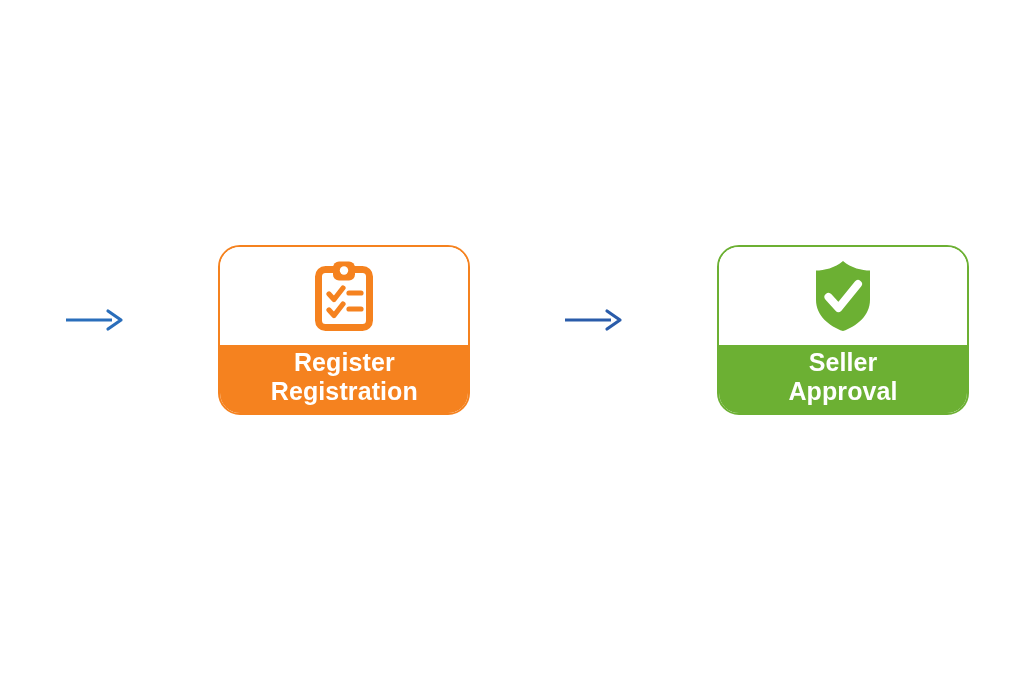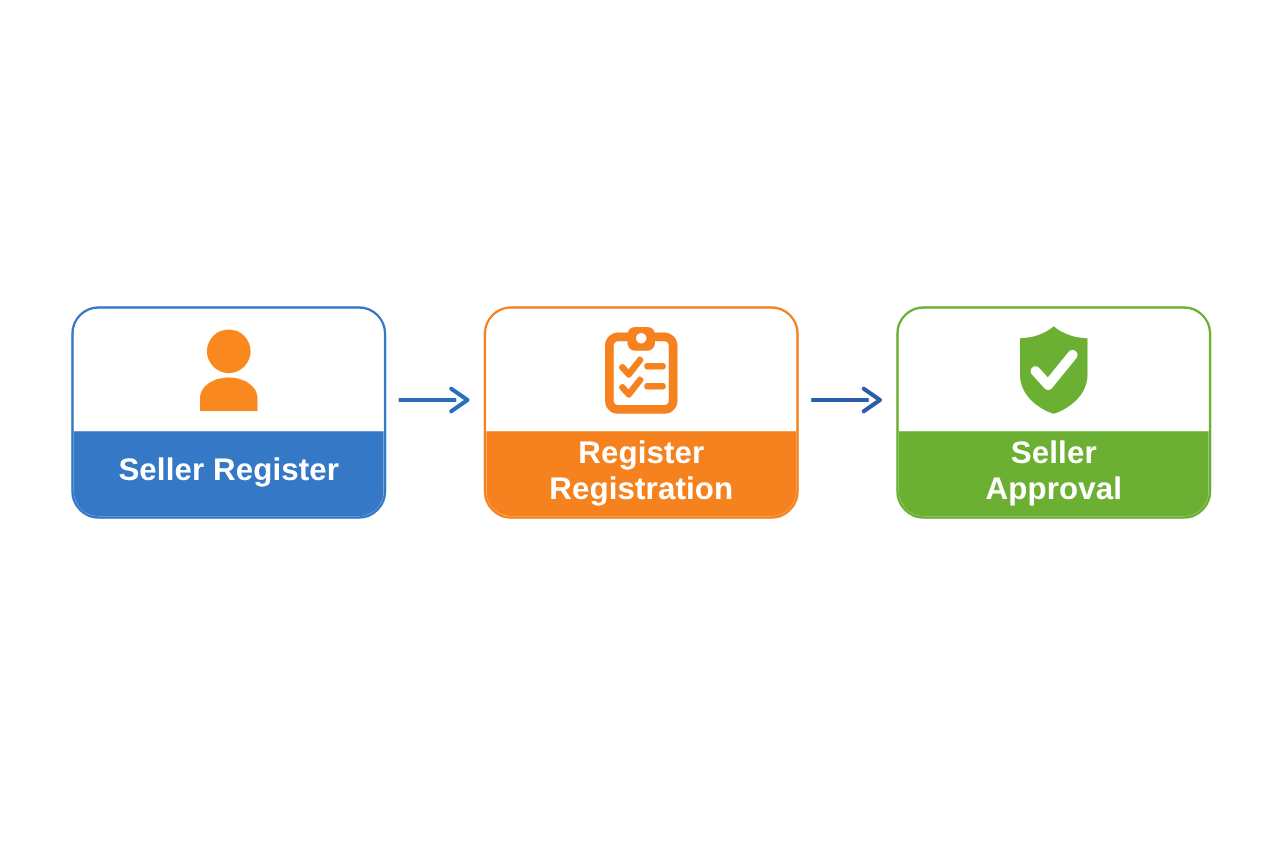--- a/index.html
+++ b/index.html
@@ -104,33 +104,20 @@
   .connector svg { display: block; }
 
   .icon-svg { display: block; }
 </style>
 </head>
 <body>
 
 <div id="flow-canvas">
   <div class="flow-row">
 
-    <div class="step-card card-blue">
-      <div class="card-icon-area">
-        <span>
-          <svg class="icon-svg" width="60" height="66" viewBox="0 0 60 66" aria-hidden="true">
-            <circle cx="30" cy="18" r="17.5" fill="#f9891f"></circle>
-            <path d="M30 39c-13 0-23 7.2-23 16.6V66h46V55.6C53 46.2 43 39 30 39z" fill="#f9891f"></path>
-          </svg>
-        </span>
-      </div>
-      <div class="card-label-area">
-        <span class="card-label">Seller Register</span>
-      </div>
-    </div>
 
     <div class="connector">
       <svg width="62" height="26" viewBox="0 0 62 26" aria-hidden="true">
         <line x1="2" y1="13" x2="48" y2="13" stroke="#2a6ebb" stroke-width="3.2" stroke-linecap="butt"></line>
         <polyline points="44,4 57,13 44,22" fill="none" stroke="#2a6ebb" stroke-width="3.2" stroke-linecap="round" stroke-linejoin="round"></polyline>
       </svg>
     </div>
 
     <div class="step-card card-orange">
       <div class="card-icon-area">

